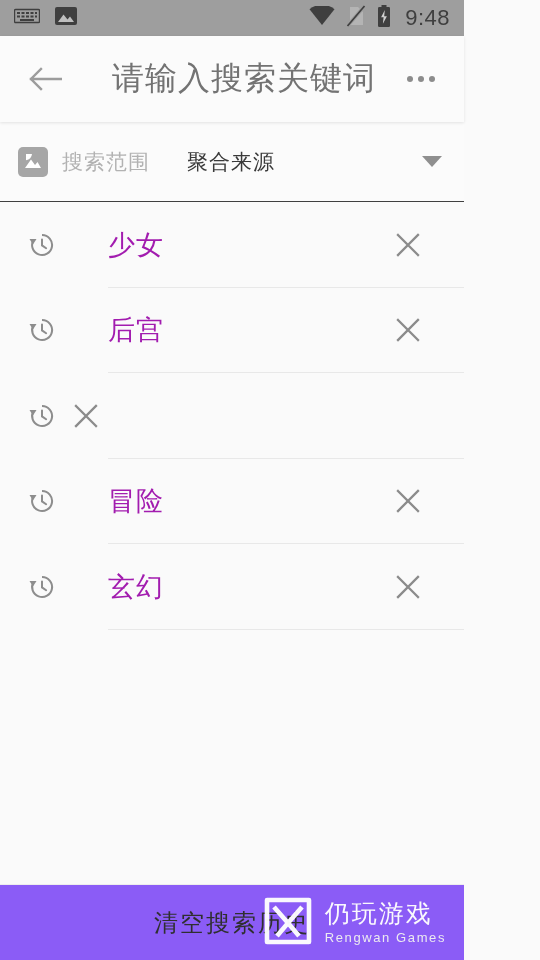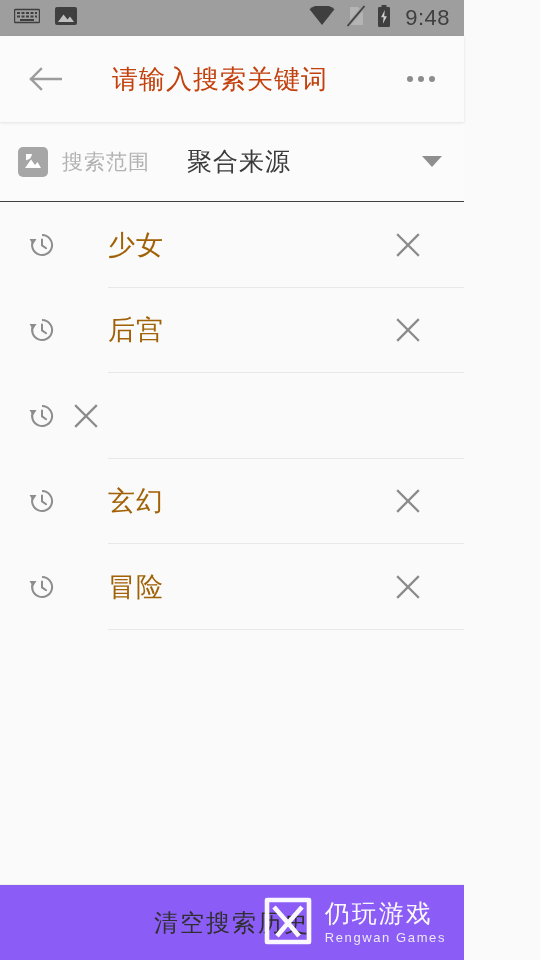--- a/index.html
+++ b/index.html
@@ -71,22 +71,22 @@
   .appbar-back {
     width: 46px;
     height: 46px;
     display: flex;
     align-items: center;
     justify-content: center;
     flex: 0 0 46px;
   }
   .appbar-title {
     flex: 1 1 auto;
-    font-size: 26px;
-    color: #c2410c;
+    font-size: 32px;
+    color: #737373;
     margin-left: 44px;
     letter-spacing: 1px;
     white-space: nowrap;
   }
   .appbar-more {
     width: 46px;
     height: 46px;
     display: flex;
     align-items: center;
     justify-content: center;
@@ -124,21 +124,21 @@
     flex: 0 0 30px;
   }
   .scope-label {
     font-size: 21px;
     color: #b2b2b2;
     margin-left: 14px;
     letter-spacing: 1px;
     white-space: nowrap;
   }
   .scope-value {
-    font-size: 25px;
+    font-size: 21px;
     color: #3a3a3a;
     margin-left: 37px;
     letter-spacing: 1px;
     white-space: nowrap;
   }
   .scope-spacer { flex: 1 1 auto; }
   .caret {
     width: 0;
     height: 0;
     border-left: 10px solid transparent;
@@ -166,21 +166,21 @@
     height: 44px;
     flex: 0 0 44px;
     display: flex;
     align-items: center;
     justify-content: center;
   }
   .li-text {
     flex: 1 1 auto;
     margin-left: 44px;
     font-size: 27px;
-    color: #a16207;
+    color: #a21caf;
     letter-spacing: 1px;
     white-space: nowrap;
   }
   .li-close {
     width: 44px;
     height: 44px;
     flex: 0 0 44px;
     display: flex;
     align-items: center;
     justify-content: center;
@@ -383,38 +383,38 @@
     </div>
 
     <div class="list-item">
       <span class="li-icon">
         <svg width="30" height="30" viewBox="0 0 24 24">
           <path d="M12 4 A8 8 0 1 1 5.2 7.9" fill="none" stroke="#8d8d8d" stroke-width="1.6"></path>
           <path d="M2 7.2 L7.6 7.2 L4.8 11.6 Z" fill="#8d8d8d"></path>
           <path d="M12 7.6 V12.3 L15.3 14.6" fill="none" stroke="#8d8d8d" stroke-width="1.6" stroke-linecap="round"></path>
         </svg>
       </span>
-      <span class="li-text">玄幻</span>
+      <span class="li-text">冒险</span>
       <span class="li-close">
         <svg width="26" height="26" viewBox="0 0 26 26">
           <path d="M3 3 L23 23 M23 3 L3 23" stroke="#8b8b8b" stroke-width="2.3" fill="none" stroke-linecap="square"></path>
         </svg>
       </span>
       <span class="li-divider"></span>
     </div>
 
     <div class="list-item">
       <span class="li-icon">
         <svg width="30" height="30" viewBox="0 0 24 24">
           <path d="M12 4 A8 8 0 1 1 5.2 7.9" fill="none" stroke="#8d8d8d" stroke-width="1.6"></path>
           <path d="M2 7.2 L7.6 7.2 L4.8 11.6 Z" fill="#8d8d8d"></path>
           <path d="M12 7.6 V12.3 L15.3 14.6" fill="none" stroke="#8d8d8d" stroke-width="1.6" stroke-linecap="round"></path>
         </svg>
       </span>
-      <span class="li-text">冒险</span>
+      <span class="li-text">玄幻</span>
       <span class="li-close">
         <svg width="26" height="26" viewBox="0 0 26 26">
           <path d="M3 3 L23 23 M23 3 L3 23" stroke="#8b8b8b" stroke-width="2.3" fill="none" stroke-linecap="square"></path>
         </svg>
       </span>
       <span class="li-divider"></span>
     </div>
 
   </div>
 

